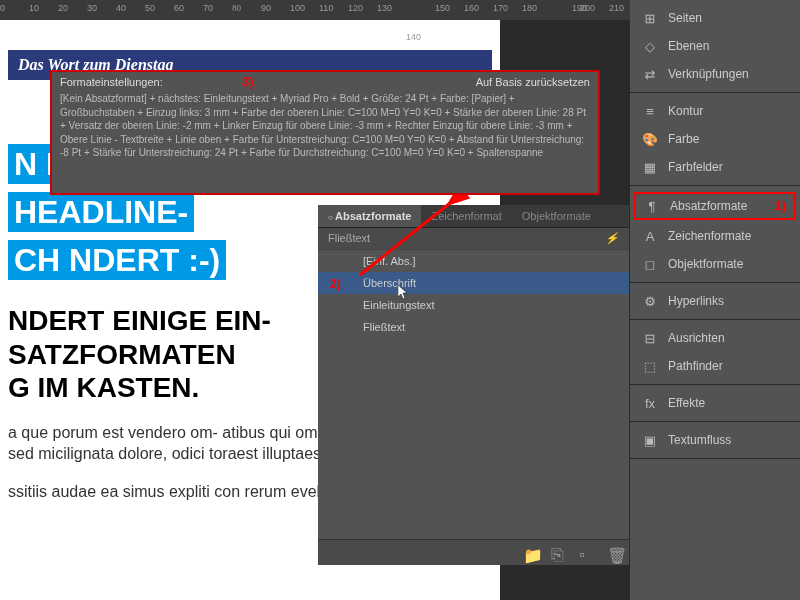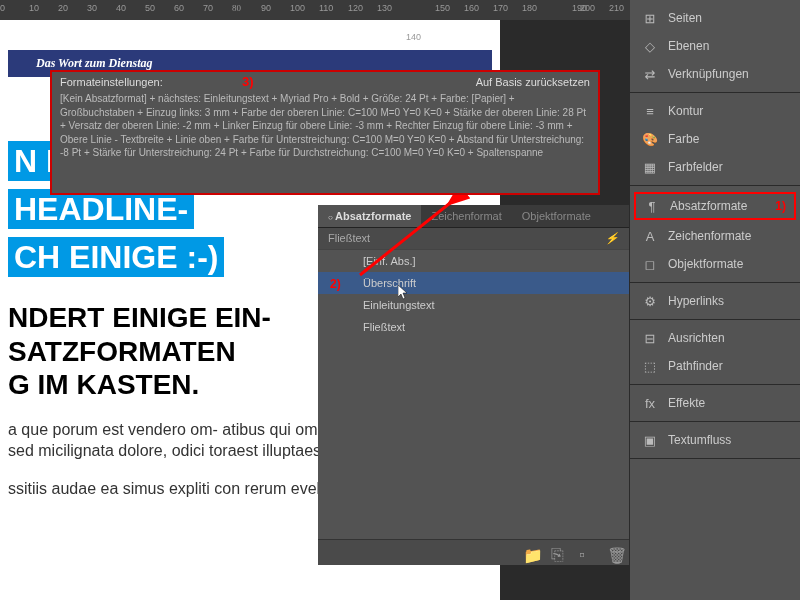--- a/index.html
+++ b/index.html
@@ -2,21 +2,21 @@
 <html><head>
 <meta charset="utf-8">
 <style>
 * { margin: 0; padding: 0; box-sizing: border-box; font-family: Arial, sans-serif; }
 body { background: #2a2a2a; width: 800px; height: 600px; overflow: hidden; position: relative; }
 
 .ruler-h { position: absolute; top: 0; left: 0; right: 170px; height: 20px; background: #3a3a3a; color: #999; font-size: 9px; display: flex; z-index: 1; }
 .ruler-h span { position: absolute; top: 3px; }
 
 .document { position: absolute; top: 20px; left: 0; right: 300px; bottom: 0; background: #fff; padding: 30px 8px 8px 8px; overflow: hidden; }
-.doc-header { background: #2b3a7a; color: #fff; padding: 6px 28px; font-size: 12px; font-weight: bold; font-style: italic; font-family: Georgia, serif; }
+.doc-header { background: #2b3a7a; color: #fff; padding: 6px 10px; font-size: 16px; font-weight: bold; font-style: italic; font-family: Georgia, serif; }
 .headline { margin-top: 60px; }
 .headline span { background: #0099e5; color: #fff; font-size: 32px; font-weight: bold; line-height: 1.5; padding: 2px 6px; }
 .subhead { margin-top: 20px; font-size: 28px; font-weight: bold; color: #000; line-height: 1.2; }
 .bodytext { margin-top: 18px; font-size: 16px; color: #333; line-height: 1.3; }
 
 .tooltip-box { position: absolute; top: 70px; left: 50px; width: 550px; height: 125px; background: #535353; border: 2px solid #c00; z-index: 20; padding: 4px 8px; }
 .tooltip-header { display: flex; justify-content: space-between; align-items: center; color: #ddd; font-size: 11px; margin-bottom: 4px; }
 .tooltip-header .reset { color: #ddd; font-size: 11px; }
 .tooltip-content { color: #bbb; font-size: 10px; line-height: 1.35; }
 .tooltip-annot { position: absolute; top: 2px; left: 190px; color: #f00; font-size: 13px; font-weight: bold; }
@@ -72,21 +72,21 @@
     <span style="left: 536px; margin-left: 36px;">190</span>
     <span style="left: 580px;">200</span>
     <span style="left: 609px;">210</span>
   </div>
 
 <div class="document">
   <div class="doc-header">Das Wort zum Dienstag</div>
   <div class="headline">
     <span>N I</span><br>
     <span>HEADLINE-</span><br>
-    <span>CH EINIGE :-)</span>
+    <span>CH NDERT :-)</span>
   </div>
   <div class="subhead">
     <div>NDERT EINIGE EIN-</div>
     <div>SATZFORMATEN</div>
     <div>G IM KASTEN.</div>
   </div>
   <div class="bodytext">
     <p>a que porum est vendero om- atibus qui omnis modia vitat uat id es sed micilignata dolore, odici toraest illuptaes exerferatur</p>
     <p style="margin-top:18px">ssitiis audae ea simus expliti con rerum evelignis dio in con.</p>
   </div>

